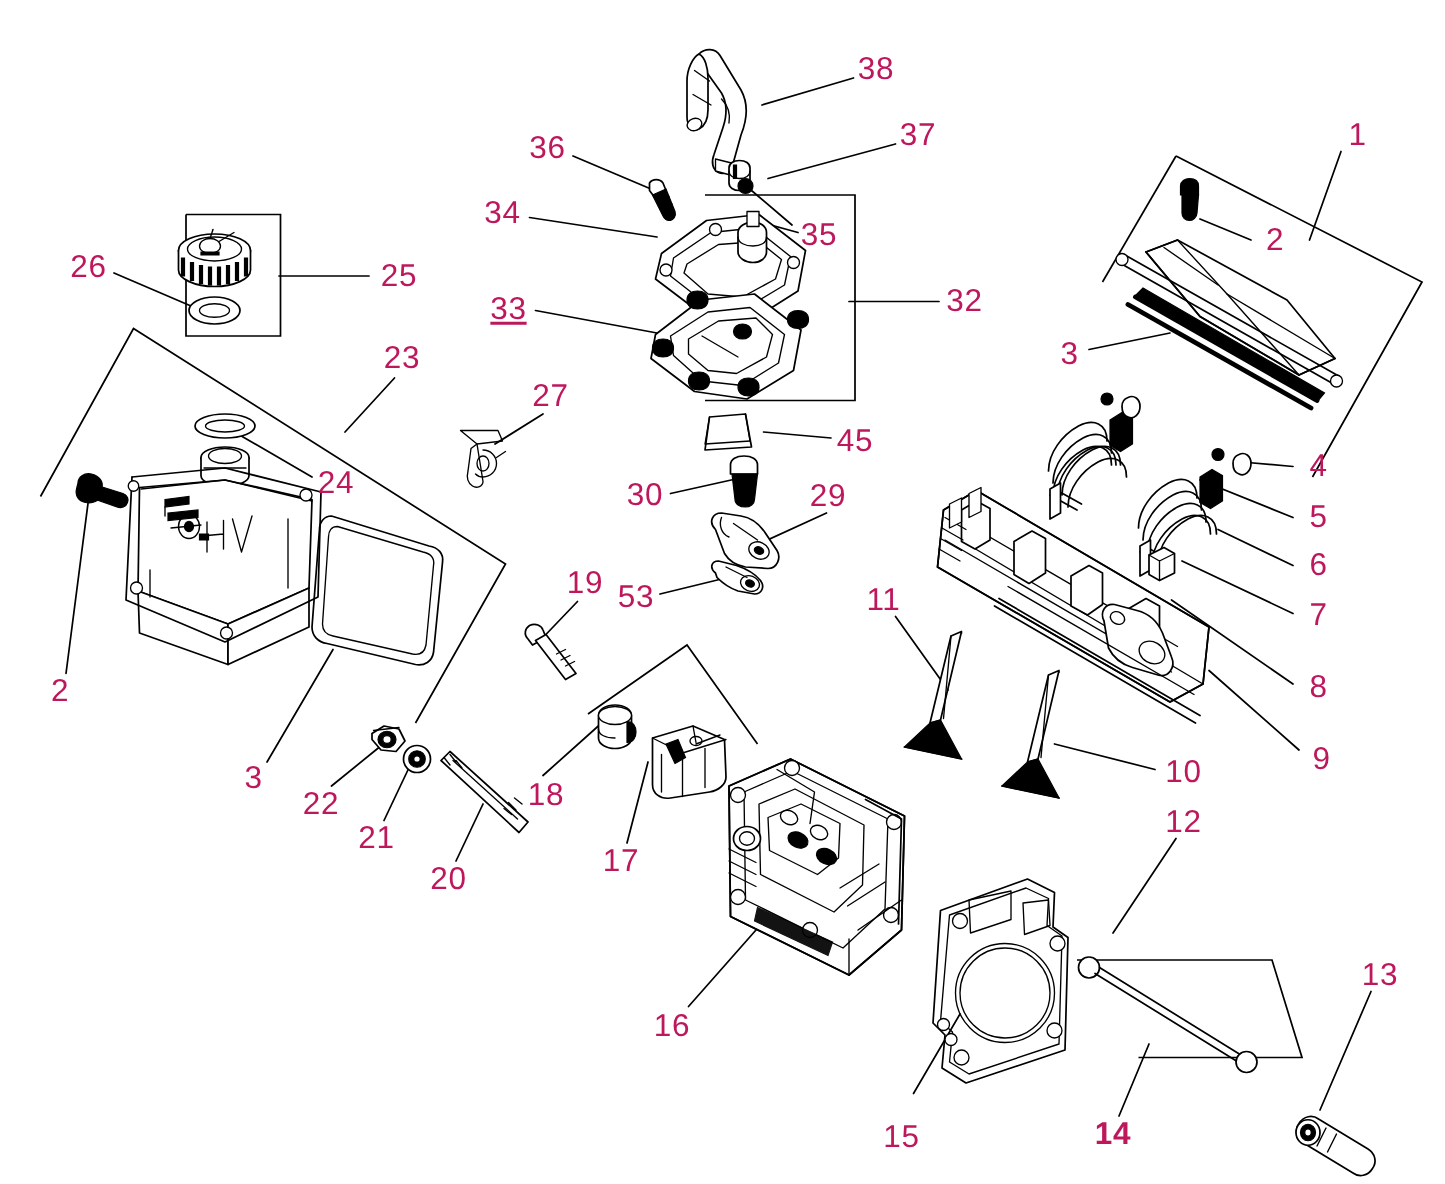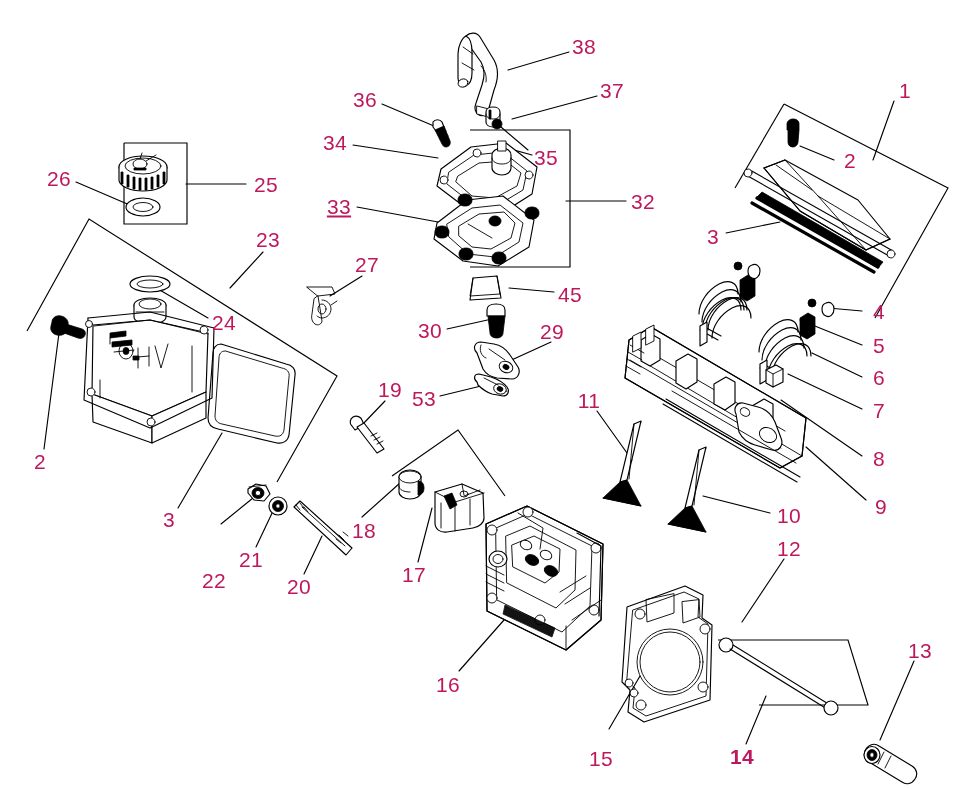--- a/index.html
+++ b/index.html
@@ -496,21 +496,21 @@
     <div class="callout" style="left:789px;top:548px;">12</div>
     <div class="callout" style="left:920px;top:650px;">13</div>
     <div class="callout" style="left:742px;top:756px;font-weight:bold;">14</div>
     <div class="callout" style="left:601px;top:742px;margin-top:16px;">15</div>
     <div class="callout" style="left:448px;top:684px;">16</div>
     <div class="callout" style="left:414px;top:574px;">17</div>
     <div class="callout" style="left:364px;top:530px;">18</div>
     <div class="callout" style="left:390px;top:389px;">19</div>
     <div class="callout" style="left:299px;top:586px;">20</div>
     <div class="callout" style="left:251px;top:559px;">21</div>
-    <div class="callout" style="left:214px;top:536px;margin-top:44px;">22</div>
+    <div class="callout" style="left:214px;top:536px;">22</div>
     <div class="callout" style="left:268px;top:239px;">23</div>
     <div class="callout" style="left:224px;top:322px;">24</div>
     <div class="callout" style="left:266px;top:184px;">25</div>
     <div class="callout" style="left:59px;top:178px;">26</div>
     <div class="callout" style="left:367px;top:264px;">27</div>
     <div class="callout" style="left:424px;top:398px;">53</div>
     <div class="callout" style="left:552px;top:331px;">29</div>
     <div class="callout" style="left:430px;top:330px;">30</div>
     <div class="callout" style="left:570px;top:294px;">45</div>
     <div class="callout" style="left:643px;top:201px;">32</div>

